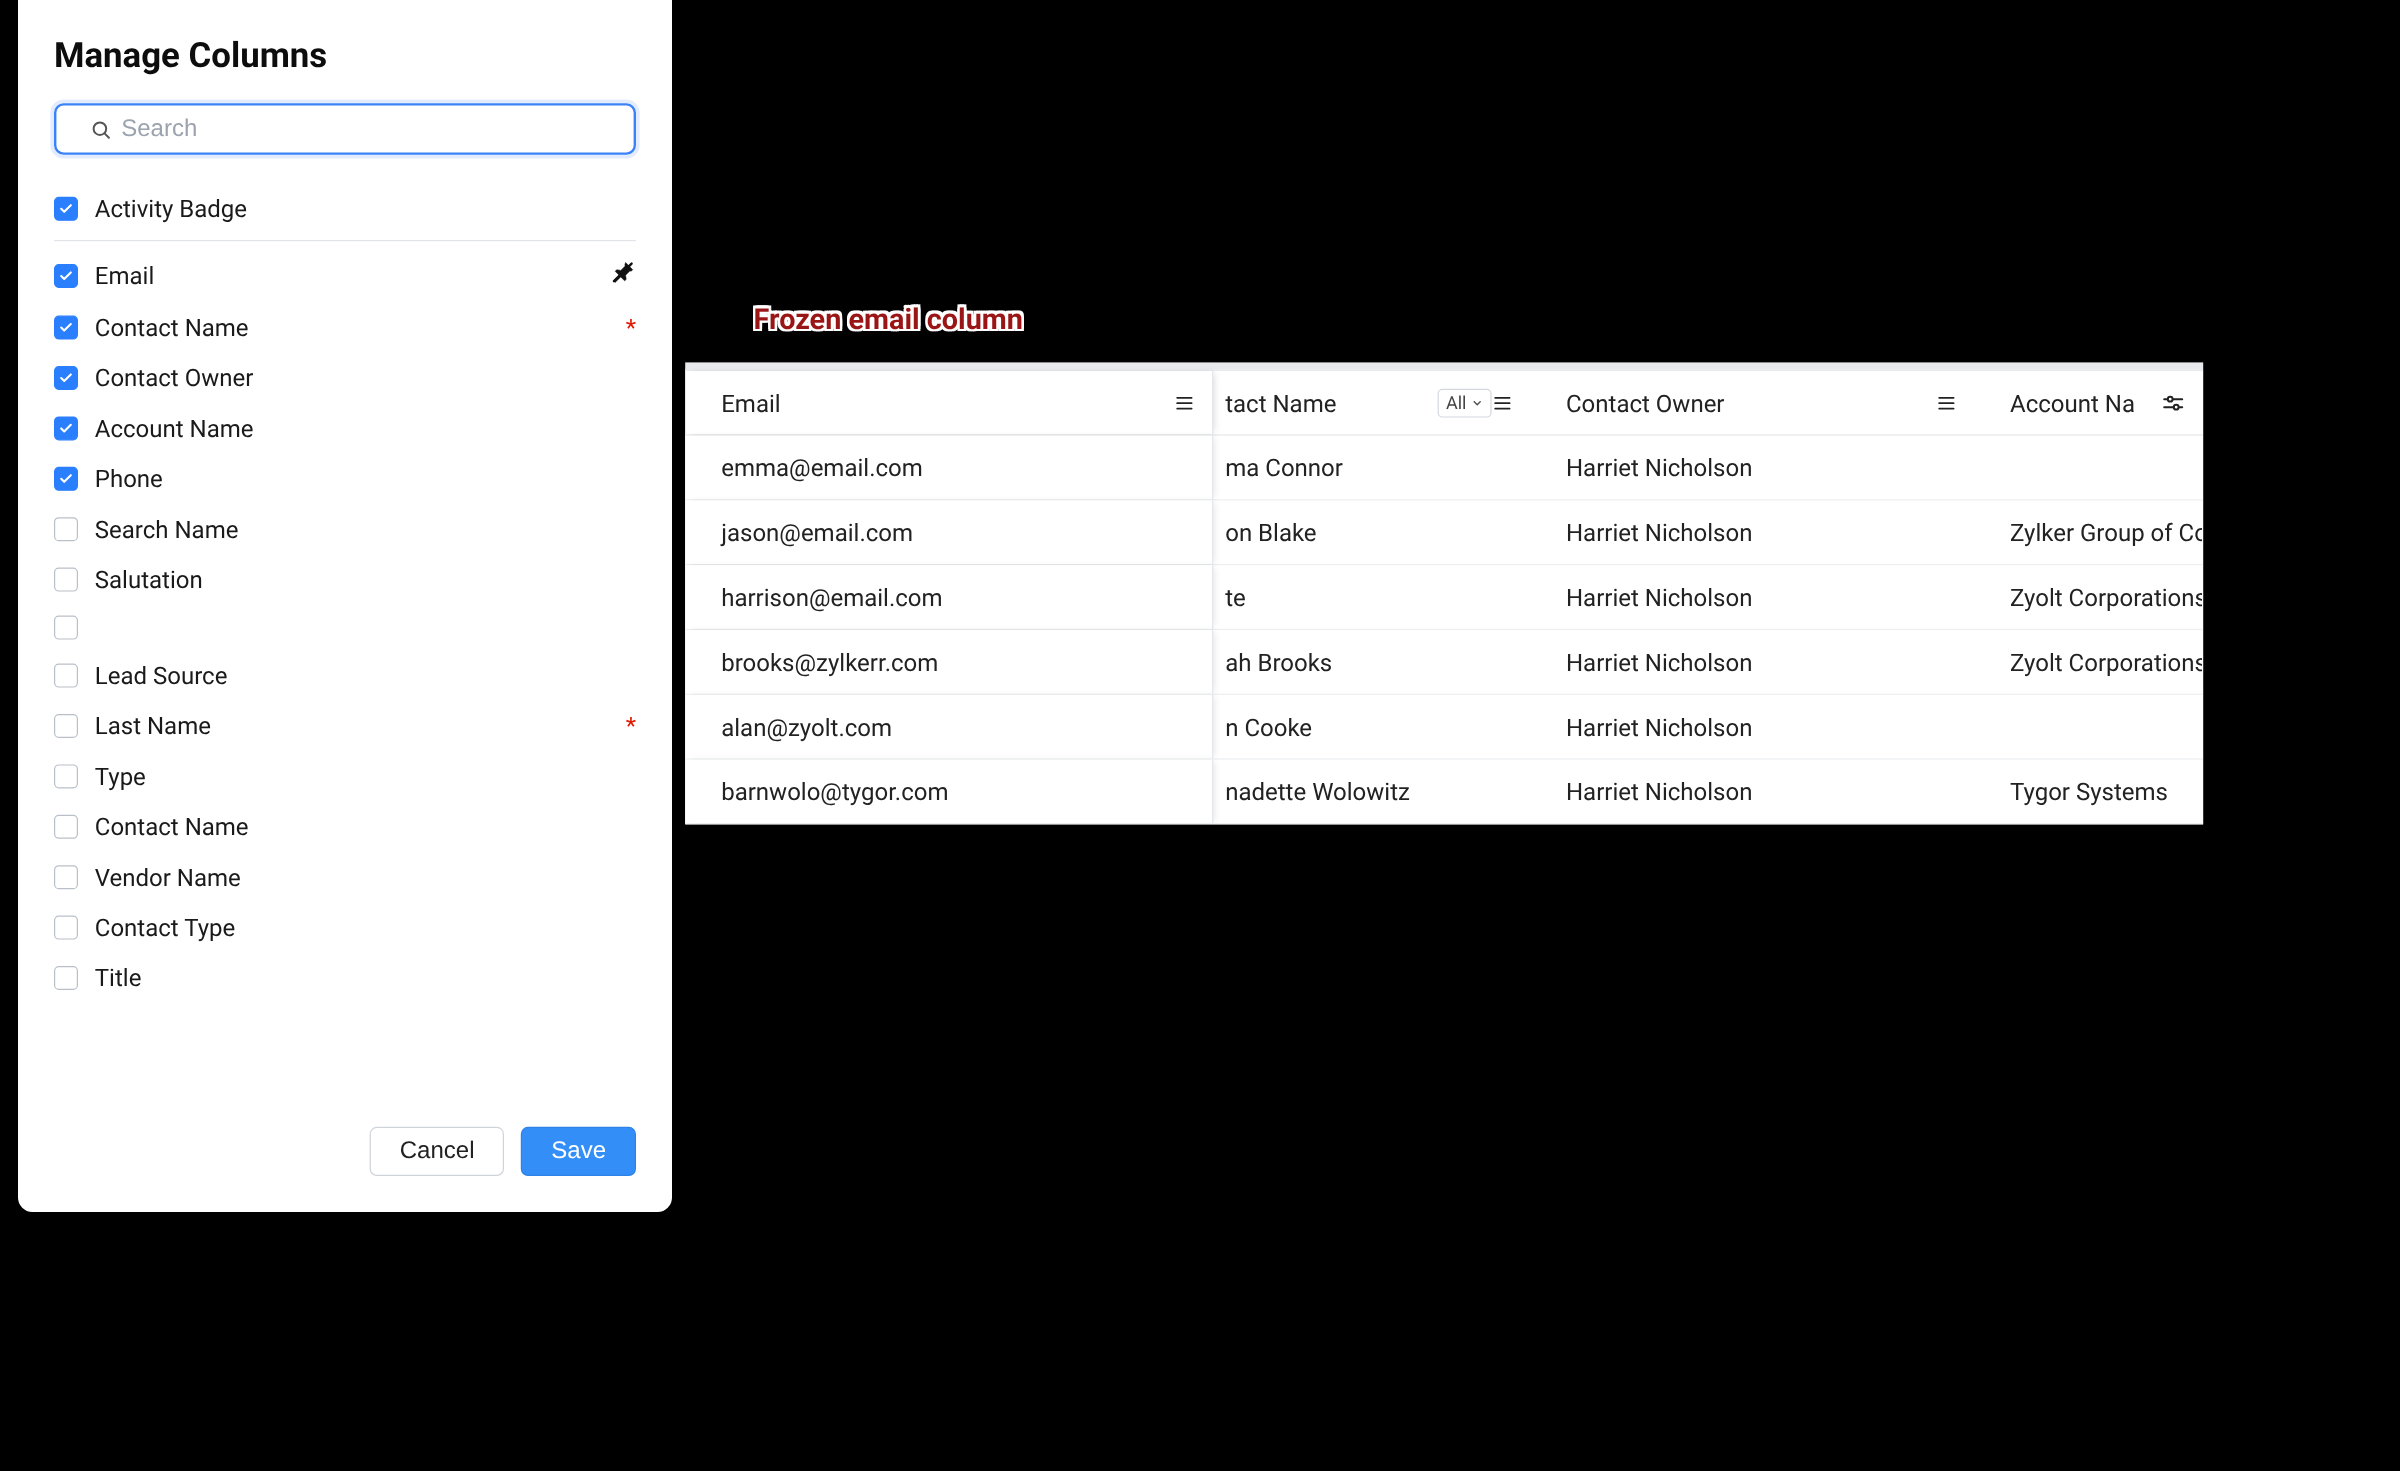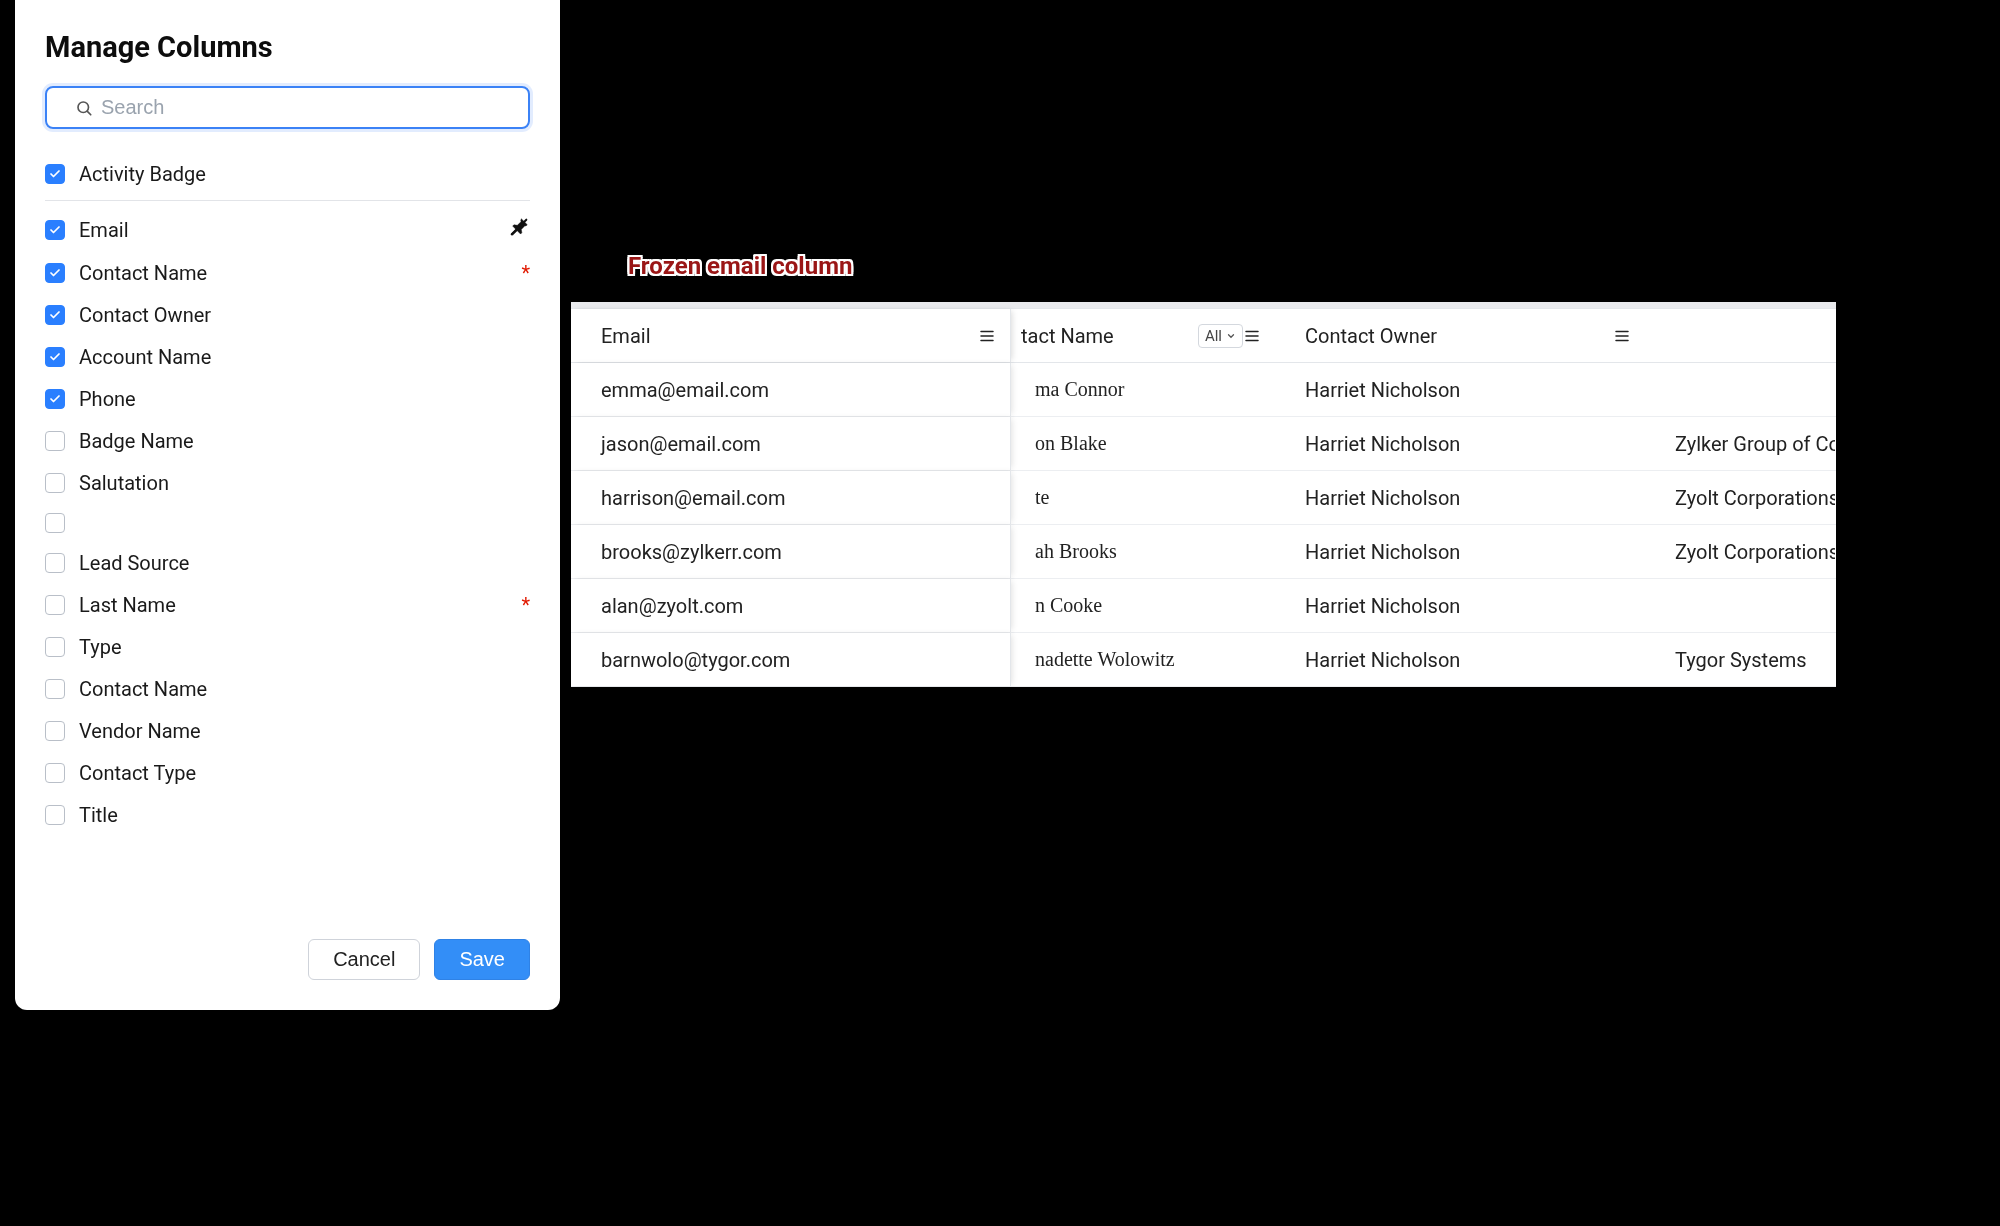--- a/index.html
+++ b/index.html
@@ -182,21 +182,21 @@
   .td {
     display: flex;
     align-items: center;
     padding: 0 14px 0 30px;
     font-size: 20px;
     color: #222;
     white-space: nowrap;
     overflow: hidden;
   }
   .td-email { width: 440px; border-right: 1px solid #e3e6ea; box-shadow: 3px 0 6px -2px rgba(0,0,0,0.12); position: relative; z-index: 2; background:#fff; }
-  .td-cname { width: 264px; padding-left: 24px; font-family: Liberation Serif, serif; }
+  .td-cname { width: 264px; padding-left: 10px; }
   .td-owner { width: 370px; }
   .td-account { width: 190px; padding-left: 30px; }
 </style>
 </head>
 <body>
 
 <div class="panel">
   <div class="panel-title">Manage Columns</div>
 
   <div class="search-wrap">
@@ -256,21 +256,21 @@
       <div class="col-item">
         <span class="checkbox checked">
           <svg width="12" height="12" viewBox="0 0 24 24" fill="none" stroke="#fff" stroke-width="3.5" stroke-linecap="round" stroke-linejoin="round">
             <polyline points="20 6 9 17 4 12"></polyline>
           </svg>
         </span>
         <span class="col-label">Phone</span>
       </div>
       <div class="col-item">
         <span class="checkbox"></span>
-        <span class="col-label">Badge Name</span>
+        <span class="col-label">Search Name</span>
       </div>
       <div class="col-item">
         <span class="checkbox"></span>
         <span class="col-label">Salutation</span>
       </div>
       <div class="col-item">
         <span class="checkbox"></span>
       </div>
       <div class="col-item">
         <span class="checkbox"></span>
@@ -337,20 +337,29 @@
           </svg>
       </div>
       <div class="th th-owner">
         <span class="th-label">Contact Owner</span>
         <svg class="menu-ic" width="18" height="18" viewBox="0 0 24 24" fill="none" stroke="#222" stroke-width="2" stroke-linecap="round">
             <line x1="4" y1="6" x2="20" y2="6"></line>
             <line x1="4" y1="12" x2="20" y2="12"></line>
             <line x1="4" y1="18" x2="20" y2="18"></line>
           </svg>
       </div>
+      <div class="th th-account">
+        <span class="th-label">Account Na</span>
+        <svg class="filter-ic" width="20" height="20" viewBox="0 0 24 24" fill="none" stroke="#222" stroke-width="2" stroke-linecap="round">
+            <line x1="3" y1="8" x2="21" y2="8"></line>
+            <circle cx="9" cy="8" r="2.4" fill="#fff"></circle>
+            <line x1="3" y1="16" x2="21" y2="16"></line>
+            <circle cx="15" cy="16" r="2.4" fill="#fff"></circle>
+          </svg>
+      </div>
     </div>
     <div class="tbody" id="tbody">
         <div class="tr">
           <div class="td td-email">emma@email.com</div>
           <div class="td td-cname">ma Connor</div>
           <div class="td td-owner">Harriet Nicholson</div>
           <div class="td td-account"></div>
         </div>
         <div class="tr">
           <div class="td td-email">jason@email.com</div>

